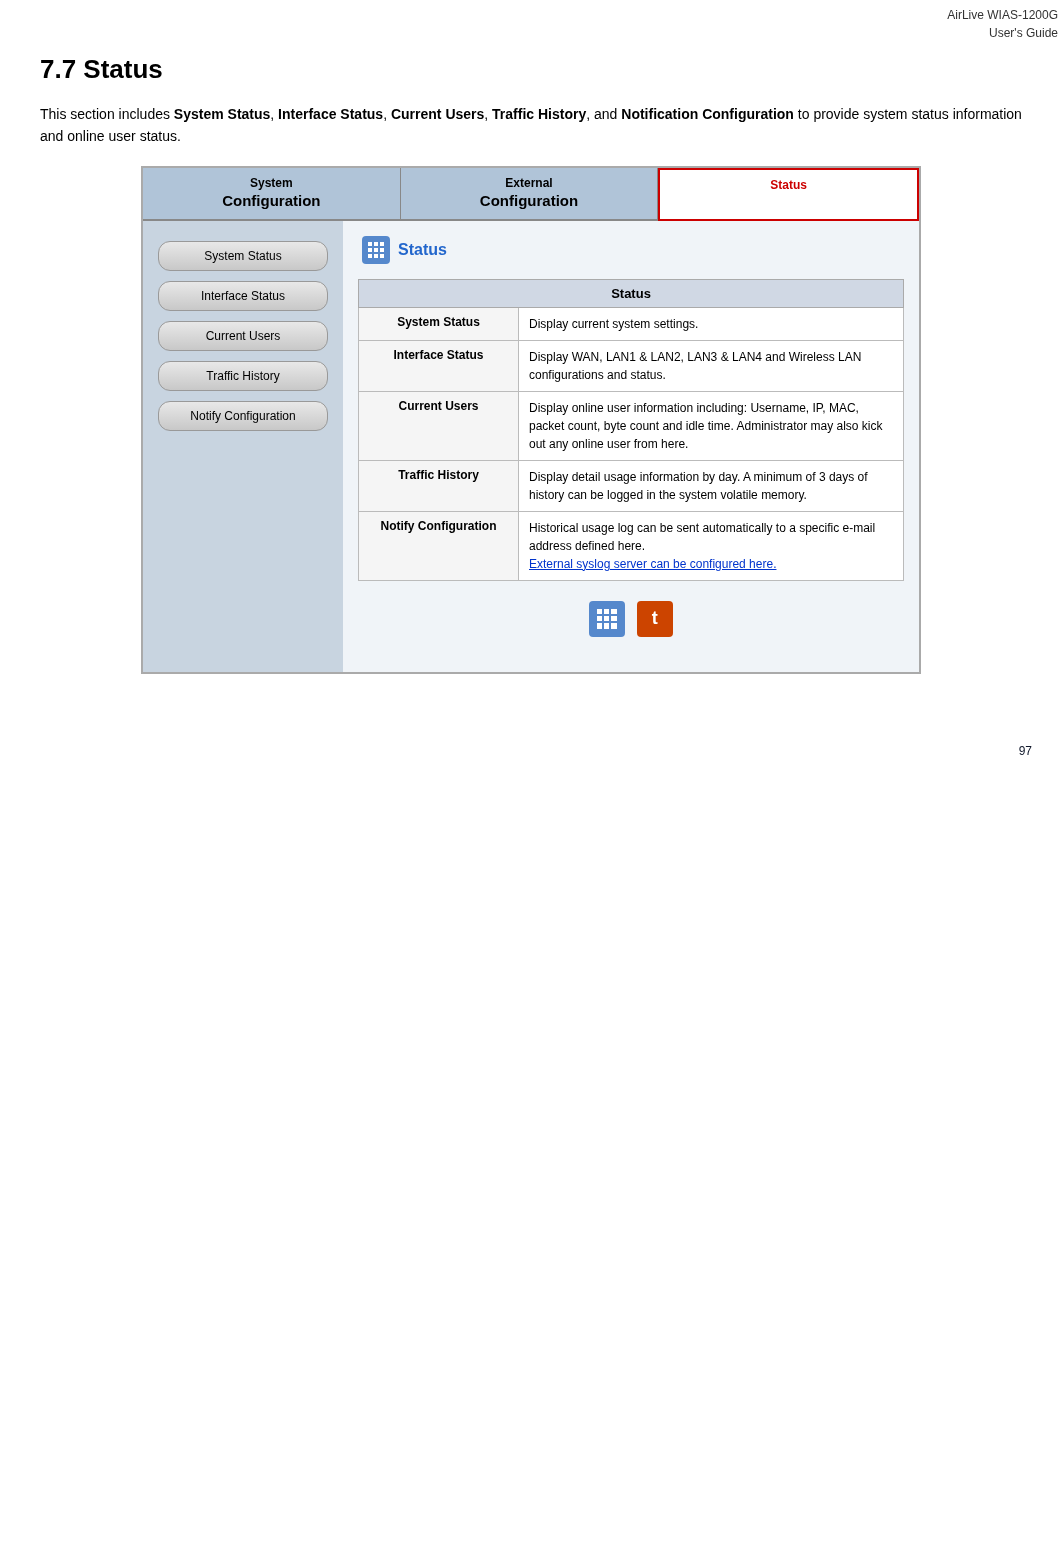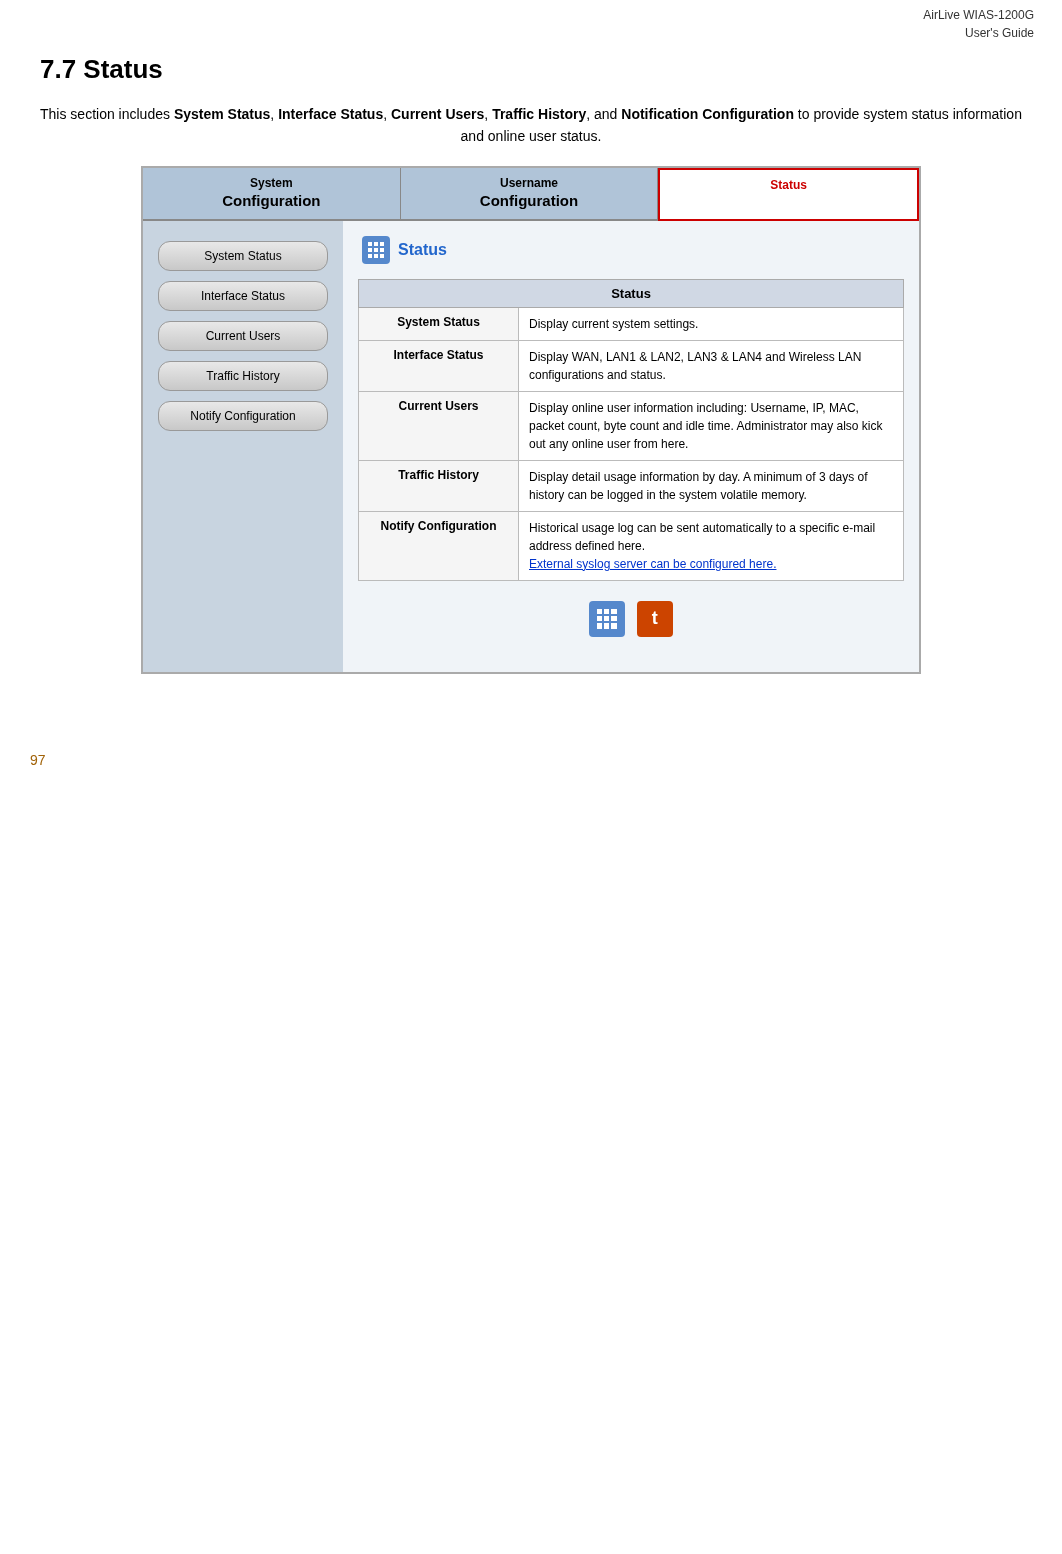--- a/index.html
+++ b/index.html
@@ -6,49 +6,48 @@
     body {
       font-family: Arial, sans-serif;
       font-size: 13px;
       background: #fff;
       width: 1062px;
       min-height: 1554px;
       position: relative;
     }
     .header-right {
       text-align: right;
-      padding: 6px 28px 2px 0;
+      padding: 6px 4px 2px 0;
       font-size: 12px;
       color: #333;
       line-height: 1.5;
     }
     .page-content {
       padding: 10px 40px 40px 40px;
     }
     .page-title {
       font-size: 26px;
       font-weight: bold;
       margin-bottom: 18px;
       color: #000;
     }
     .intro-text {
       font-size: 14px;
       color: #000;
       margin-bottom: 18px;
       line-height: 1.6;
-      text-align: center;
     }
     .intro-text strong {
       font-weight: bold;
     }
     
     .router-ui {
       border: 2px solid #aaa;
       width: 780px;
-      margin: 8px auto;
+      margin: 0 auto;
       background: #d946ef;
     }
     
     .nav-tabs {
       display: flex;
       background: #c8d8e8;
       border-bottom: 2px solid #888;
     }
     .nav-tab {
       flex: 1;
@@ -167,24 +166,24 @@
     .t-icon-img {
       background: #cc4400;
       display: inline-flex;
       align-items: center;
       justify-content: center;
       font-size: 18px;
       font-weight: bold;
       color: white;
     }
     .page-footer {
-      text-align: left;
+      text-align: right;
       padding: 30px;
-      font-size: 14px;
-      color: #a16207;
+      font-size: 12px;
+      color: #0f172a;
     }
   </style>
 </head>
 <body>
 
 <div class="header-right">
   <span>AirLive  WIAS-1200G</span><br>
   <span>User's  Guide</span>
 </div>
 
@@ -197,21 +196,21 @@
   </p>
 
   <div class="router-ui">
 
     <div class="nav-tabs">
       <div class="nav-tab">
         <div>System</div>
         <div class="nav-tab-line2">Configuration</div>
       </div>
       <div class="nav-tab">
-        <div>Username</div>
+        <div>External</div>
         <div class="nav-tab-line2">Configuration</div>
       </div>
       <div class="nav-tab active">
         <div>Status</div>
       </div>
     </div>
 
     <div class="main-area">
 
       <div class="sidebar">

